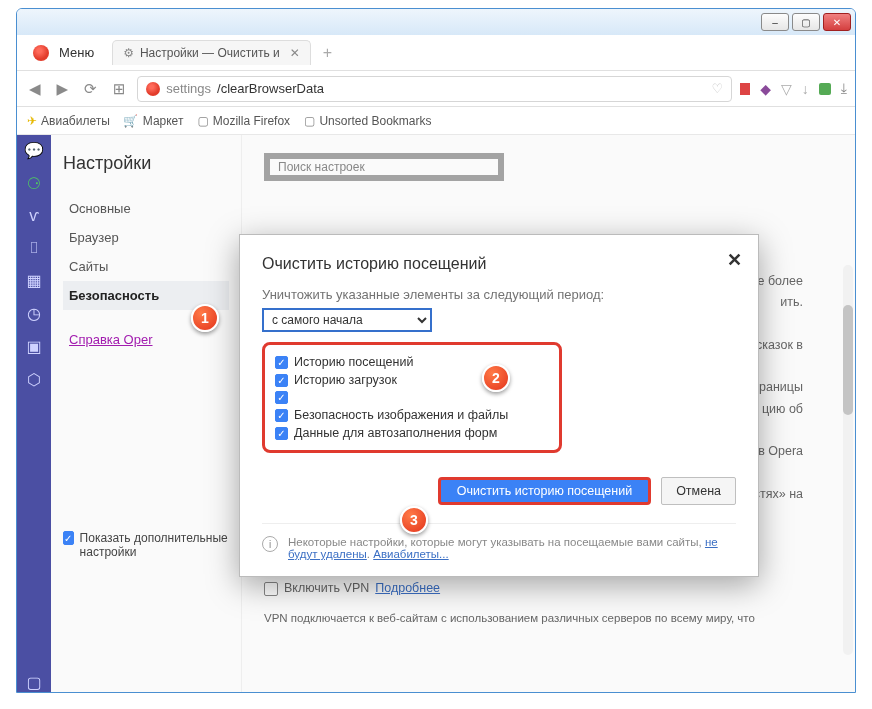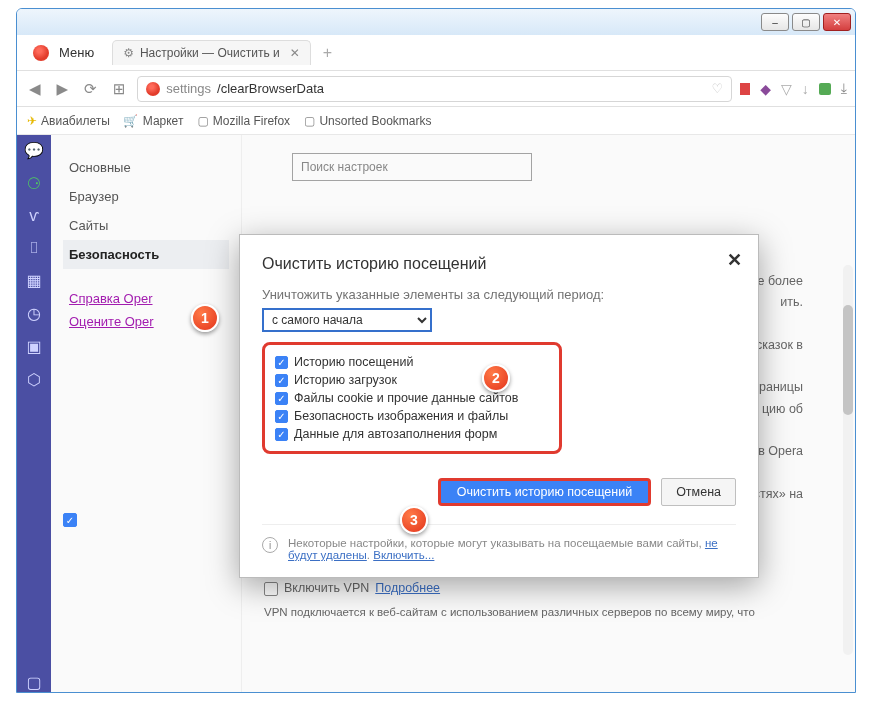--- a/index.html
+++ b/index.html
@@ -47,21 +47,21 @@
 .snav a { display: block; padding: 7px 6px; color: #555; text-decoration: none; }
 .snav a.active { background: #eceef1; font-weight: 600; color: #222; }
 .snav .links { margin-top: 18px; }
 .snav .links a { color: #a21caf; text-decoration: underline; padding: 4px 6px; }
 .snav .show-adv { margin-top: 180px; display: flex; align-items: flex-start; gap: 6px; font-size: 12px; color: #444; }
 .chk { width: 14px; height: 14px; border: 1px solid #888; border-radius: 2px; background: #fff; display: inline-flex; align-items: center; justify-content: center; font-size: 10px; color: #fff; }
 .chk.checked { background: #3b82f6; border-color: #3b82f6; }
 
 
 .smain { flex: 1; padding: 18px 22px; font-size: 13px; color: #555; position: relative; border-left: 1px solid #eee; }
-.searchbox { width: 240px; height: 28px; border: 1px solid #a3a3a3; padding: 0 8px; font-size: 12px; color: #888; display: flex; align-items: center; margin-left: 28px; }
+.searchbox { width: 240px; height: 28px; border: 6px solid #a3a3a3; padding: 0 8px; font-size: 12px; color: #888; display: flex; align-items: center; }
 .bgtext { margin-top: 90px; line-height: 1.7; color: #666; font-size: 12.5px; }
 .bgtext .lnk { color: #3b6fc4; text-decoration: underline; }
 .dialog { position: absolute; left: 222px; top: 225px; width: 520px; background: #fff; border: 1px solid #bbb; box-shadow: 0 8px 30px rgba(0,0,0,0.35); padding: 20px 22px 16px; font-size: 13px; }
 .dialog h2 { font-size: 16px; font-weight: 400; color: #333; margin-bottom: 14px; }
 .dialog .close { position: absolute; top: 14px; right: 16px; font-size: 18px; font-weight: 700; color: #333; cursor: pointer; }
 .dialog .lbl { color: #737373; margin-bottom: 6px; }
 .dialog select { width: 170px; height: 24px; border: 2px solid #3570cc; font-size: 12px; padding: 0 4px; color: #333; background: #fff; }
 .dialog .opts { margin-top: 10px; border: 3px solid #e03a2f; border-radius: 8px; padding: 8px 10px; width: 300px; }
 .dialog .opt { display: flex; align-items: center; gap: 6px; padding: 2px 0; font-size: 12.5px; color: #333; }
 .dialog .opt .chk { width: 13px; height: 13px; }
@@ -151,30 +151,31 @@
       <span>▦</span>
       <span>◷</span>
       <span>▣</span>
       <span>⬡</span>
       <span class="spacer"></span>
       <span>▢</span>
     </div>
 
     <div class="content">
       <div class="snav">
+        <h1>Настройки</h1>
         <a>Основные</a>
         <a>Браузер</a>
         <a>Сайты</a>
         <a class="active">Безопасность</a>
         <div class="links">
           <a>Справка Oper</a>
-          <a>Оцените Oper</a>
         </div>
         <label class="show-adv">
           <span class="chk checked">✓</span>
+          <span>Показать дополнительные настройки</span>
         </label>
       </div>
 
       <div class="smain">
         <div class="searchbox">Поиск настроек</div>
         <div class="bgtext">
           <div style="text-align:right;padding-right:30px">
             <div>у в сети еще более</div><div>ить.</div><br>
             <div>иса подсказок в</div><br>
             <div>зки страницы</div><div>цию об</div><br>
@@ -183,21 +184,21 @@
           </div>
           <div style="margin-top:40px;display:flex;align-items:flex-start;gap:6px;color:#b7791f">
               <span>⚠</span>
               <span style="color:#888">Когда вы используете VPN, прокси, управляемые расширениями, отключаются.</span>
             </div>
           <div style="margin-top:12px;display:flex;align-items:center;gap:6px">
             <span class="chk"></span>
             <span>Включить VPN</span>
             <span class="lnk">Подробнее</span>
           </div>
-          <div style="margin-top:4px;font-size:11.5px">VPN подключается к веб-сайтам с использованием различных серверов по всему миру, что</div>
+          <div style="margin-top:10px;font-size:11.5px">VPN подключается к веб-сайтам с использованием различных серверов по всему миру, что</div>
         </div>
         <div class="scrollbar">
             <div class="thumb"></div>
           </div>
       </div>
     </div>
   </div>
 
   <div class="dialog">
     <span class="close">✕</span>
@@ -210,39 +211,38 @@
       <label class="opt">
           <span class="chk checked">✓</span>
           <span>Историю посещений</span>
         </label>
       <label class="opt">
           <span class="chk checked">✓</span>
           <span>Историю загрузок</span>
         </label>
       <label class="opt">
           <span class="chk checked">✓</span>
-          <span>Файлы cookie и прочие данные сайтов</span>
         </label>
       <label class="opt">
           <span class="chk checked">✓</span>
           <span>Безопасность изображения и файлы</span>
         </label>
       <label class="opt">
           <span class="chk checked">✓</span>
           <span>Данные для автозаполнения форм</span>
         </label>
     </div>
     <div class="actions">
       <button class="btn primary">Очистить историю посещений</button>
       <button class="btn">Отмена</button>
     </div>
     <div class="note">
       <span class="infoicon">i</span>
       <span>
-        <span>Некоторые настройки, которые могут указывать на посещаемые вами сайты, </span><span class="lnk" style="color:#3b6fc4;text-decoration:underline">не будут удалены</span><span>. </span><span class="lnk" style="color:#3b6fc4;text-decoration:underline">Включить...</span>
+        <span>Некоторые настройки, которые могут указывать на посещаемые вами сайты, </span><span class="lnk" style="color:#3b6fc4;text-decoration:underline">не будут удалены</span><span>. </span><span class="lnk" style="color:#3b6fc4;text-decoration:underline">Авиабилеты...</span>
       </span>
     </div>
   </div>
 
   <div class="badge" style="left:174px; top:295px">1</div>
   <div class="badge" style="left:465px; top:355px">2</div>
   <div class="badge" style="left:383px; top:497px">3</div>
 
 </div>
 

